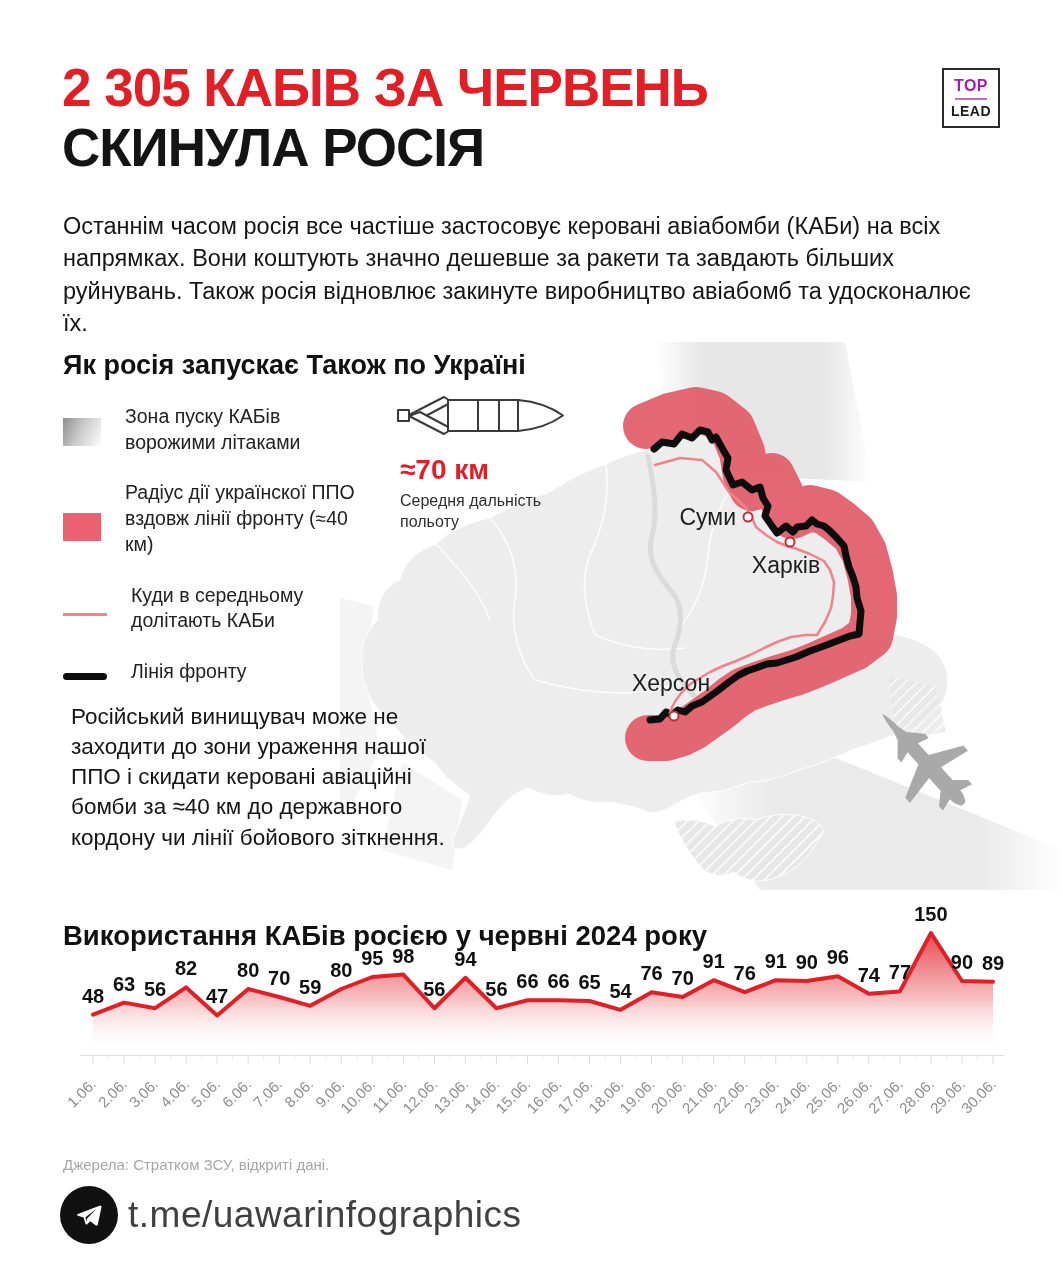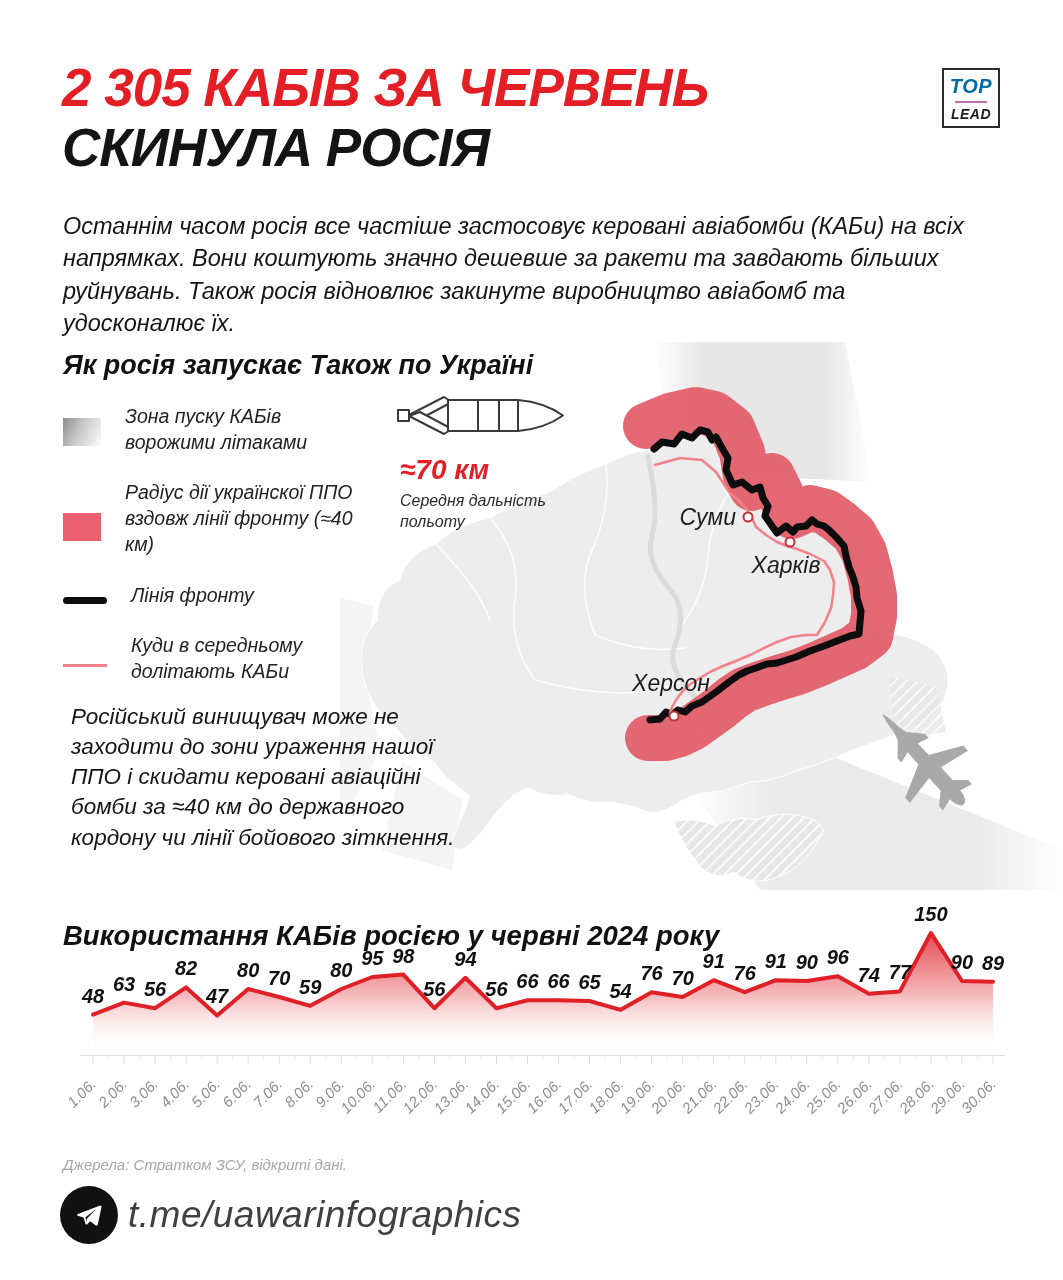--- a/index.html
+++ b/index.html
@@ -1,27 +1,27 @@
 <!DOCTYPE html>
 <html><head>
 <meta charset="utf-8">
 <style>
   html,body{margin:0;padding:0;background:#fff;}
   .page{
     position:relative;width:1063px;height:1280px;background:#ffffff;
-    font-family:"Liberation Sans","DejaVu Sans",sans-serif;color:#111;overflow:hidden;font-style:italic;
+    font-family:"Liberation Sans","DejaVu Sans",sans-serif;color:#111;overflow:hidden;
   }
   
   .title{position:absolute;left:62px;top:58px;margin:0;font-weight:bold;
          font-size:53px;line-height:1.14;letter-spacing:-1px;}
   .title .t-red{display:block;color:#e31e25;}
   .title .t-black{display:block;color:#141414;}
   .brand{position:absolute;right:63px;top:68px;width:54px;height:56px;border:2px solid #2b2b2b;
          display:flex;flex-direction:column;align-items:center;justify-content:center;background:#fff;}
-  .brand .b-top{font-weight:bold;font-size:20px;letter-spacing:.5px;color:#0369a1;}
+  .brand .b-top{font-weight:bold;font-size:16px;letter-spacing:.5px;color:#a21caf;}
   .brand .b-div{width:32px;height:2px;background:#c46cb4;margin:3px 0;}
   .brand .b-lead{font-weight:bold;font-size:14px;letter-spacing:.5px;color:#1c1c1c;}
   
   .intro{position:absolute;left:63px;top:210px;width:912px;margin:0;
          font-size:23.5px;line-height:1.38;color:#151515;}
   
   .sec-head{position:absolute;left:63px;top:350px;margin:0;font-size:27px;font-weight:bold;color:#111;}
   .legend{position:absolute;left:63px;top:404px;width:330px;}
   .legend-item{display:flex;align-items:center;margin-bottom:25px;}
   .sw{flex:0 0 auto;margin-right:24px;}
@@ -114,26 +114,26 @@
   <div class="legend">
     <div class="legend-item">
       <span class="sw sw-grad"></span>
       <span class="legend-label">Зона пуску КАБів ворожими літаками</span>
     </div>
     <div class="legend-item">
       <span class="sw sw-red"></span>
       <span class="legend-label">Радіус дії українскої ППО вздовж лінії фронту (≈40 км)</span>
     </div>
     <div class="legend-item">
+      <span class="sw sw-pink"></span>
+      <span class="legend-label">Куди в середньому долітають КАБи</span>
+    </div>
+    <div class="legend-item">
       <span class="sw sw-black"></span>
       <span class="legend-label">Лінія фронту</span>
-    </div>
-    <div class="legend-item">
-      <span class="sw sw-pink"></span>
-      <span class="legend-label">Куди в середньому долітають КАБи</span>
     </div>
   </div>
 
   <div class="bomb-group">
     <svg width="172" height="48" viewBox="0 0 172 48">
       <g fill="#ffffff" stroke="#3a3a3a" stroke-width="2" stroke-linejoin="round">
         <rect x="2" y="18" width="11" height="11"></rect>
         <path d="M13,23 L48,5 L56,10 L24,27 Z"></path>
         <path d="M13,24 L48,42 L56,37 L24,20 Z"></path>
         <path d="M52,8 L122,8 L122,39 L52,39 Z"></path>

